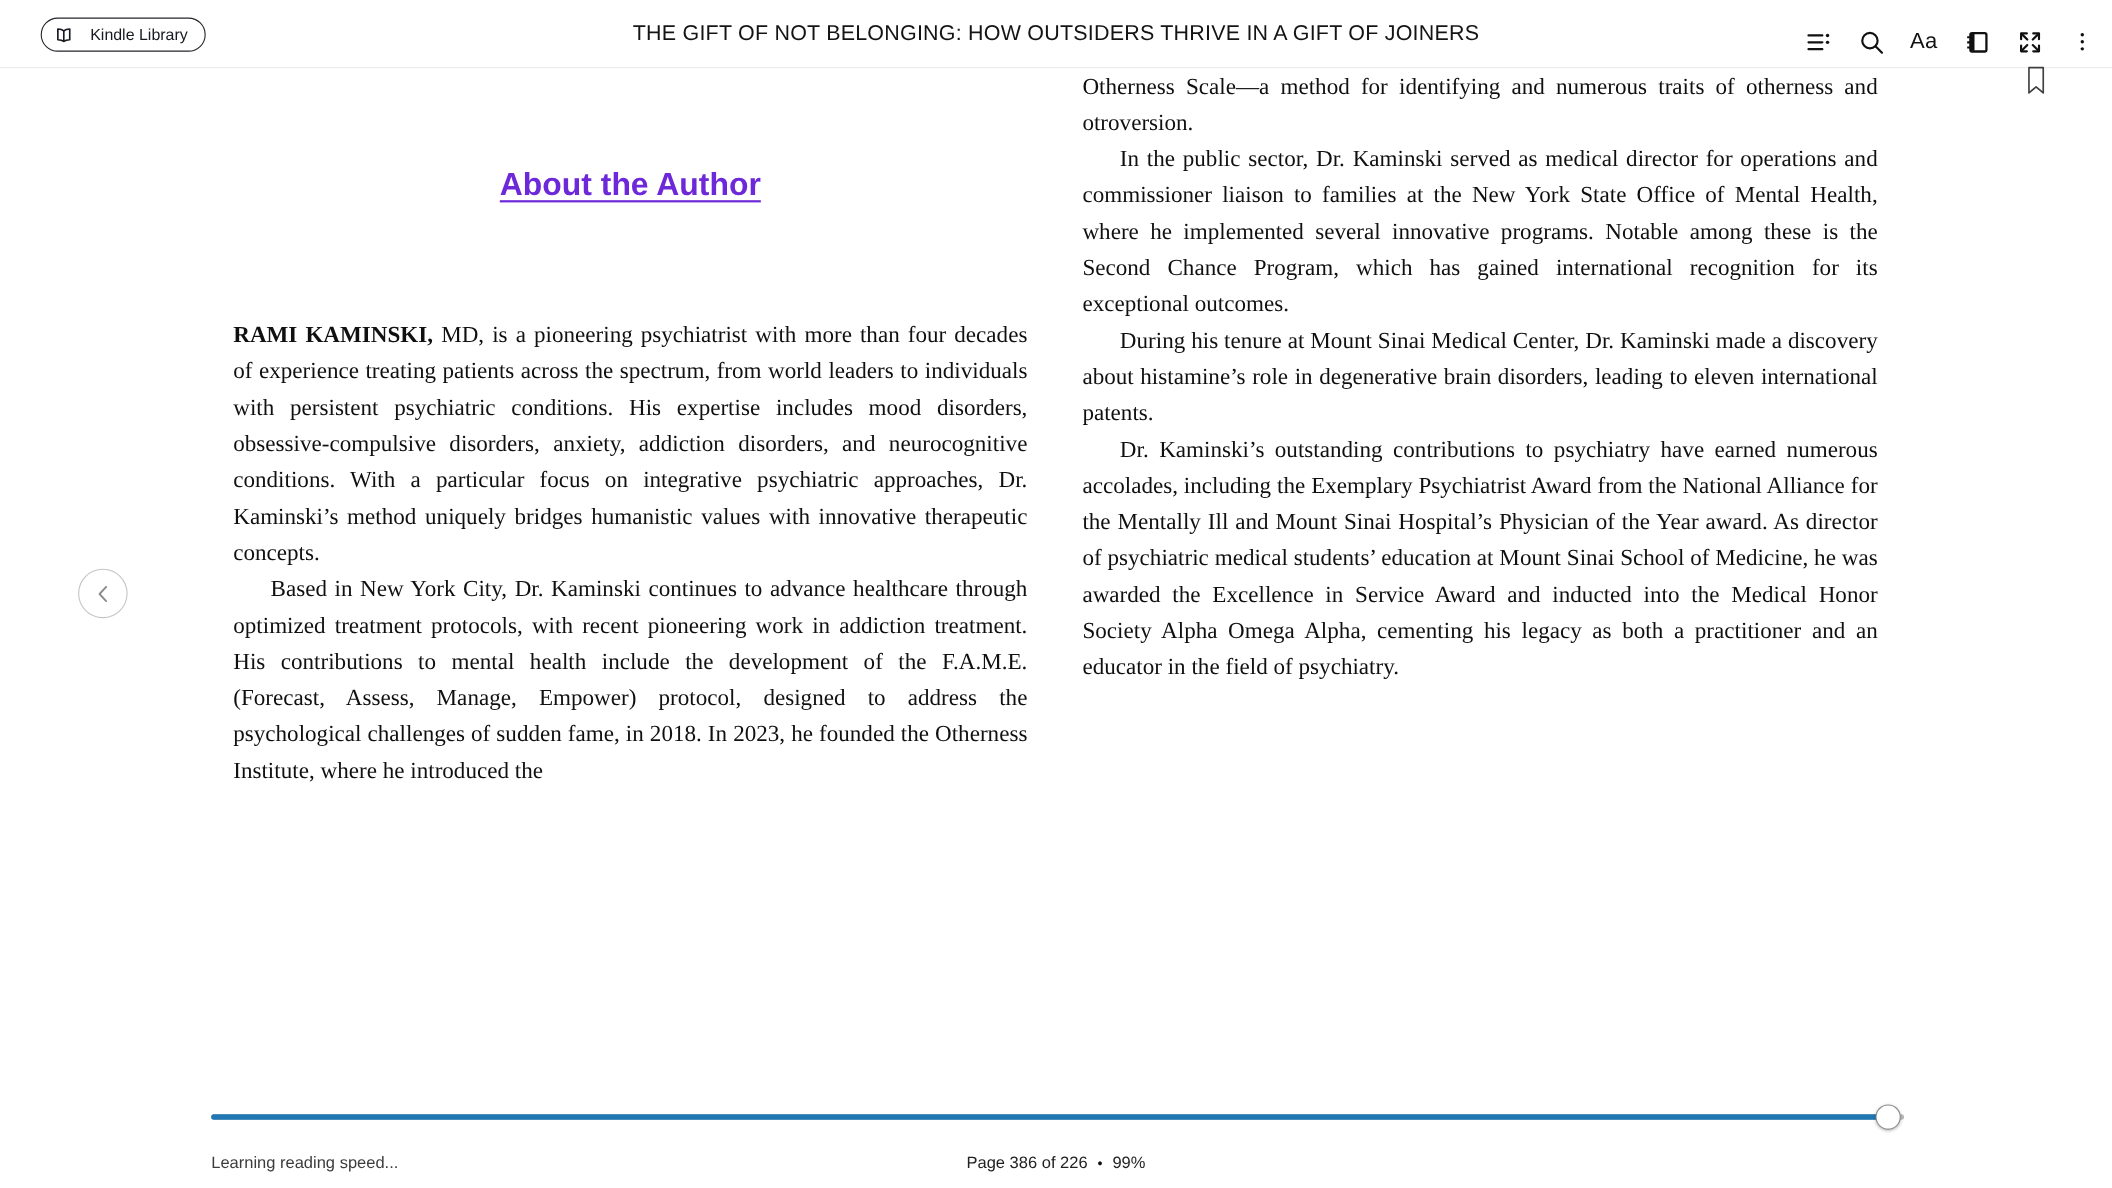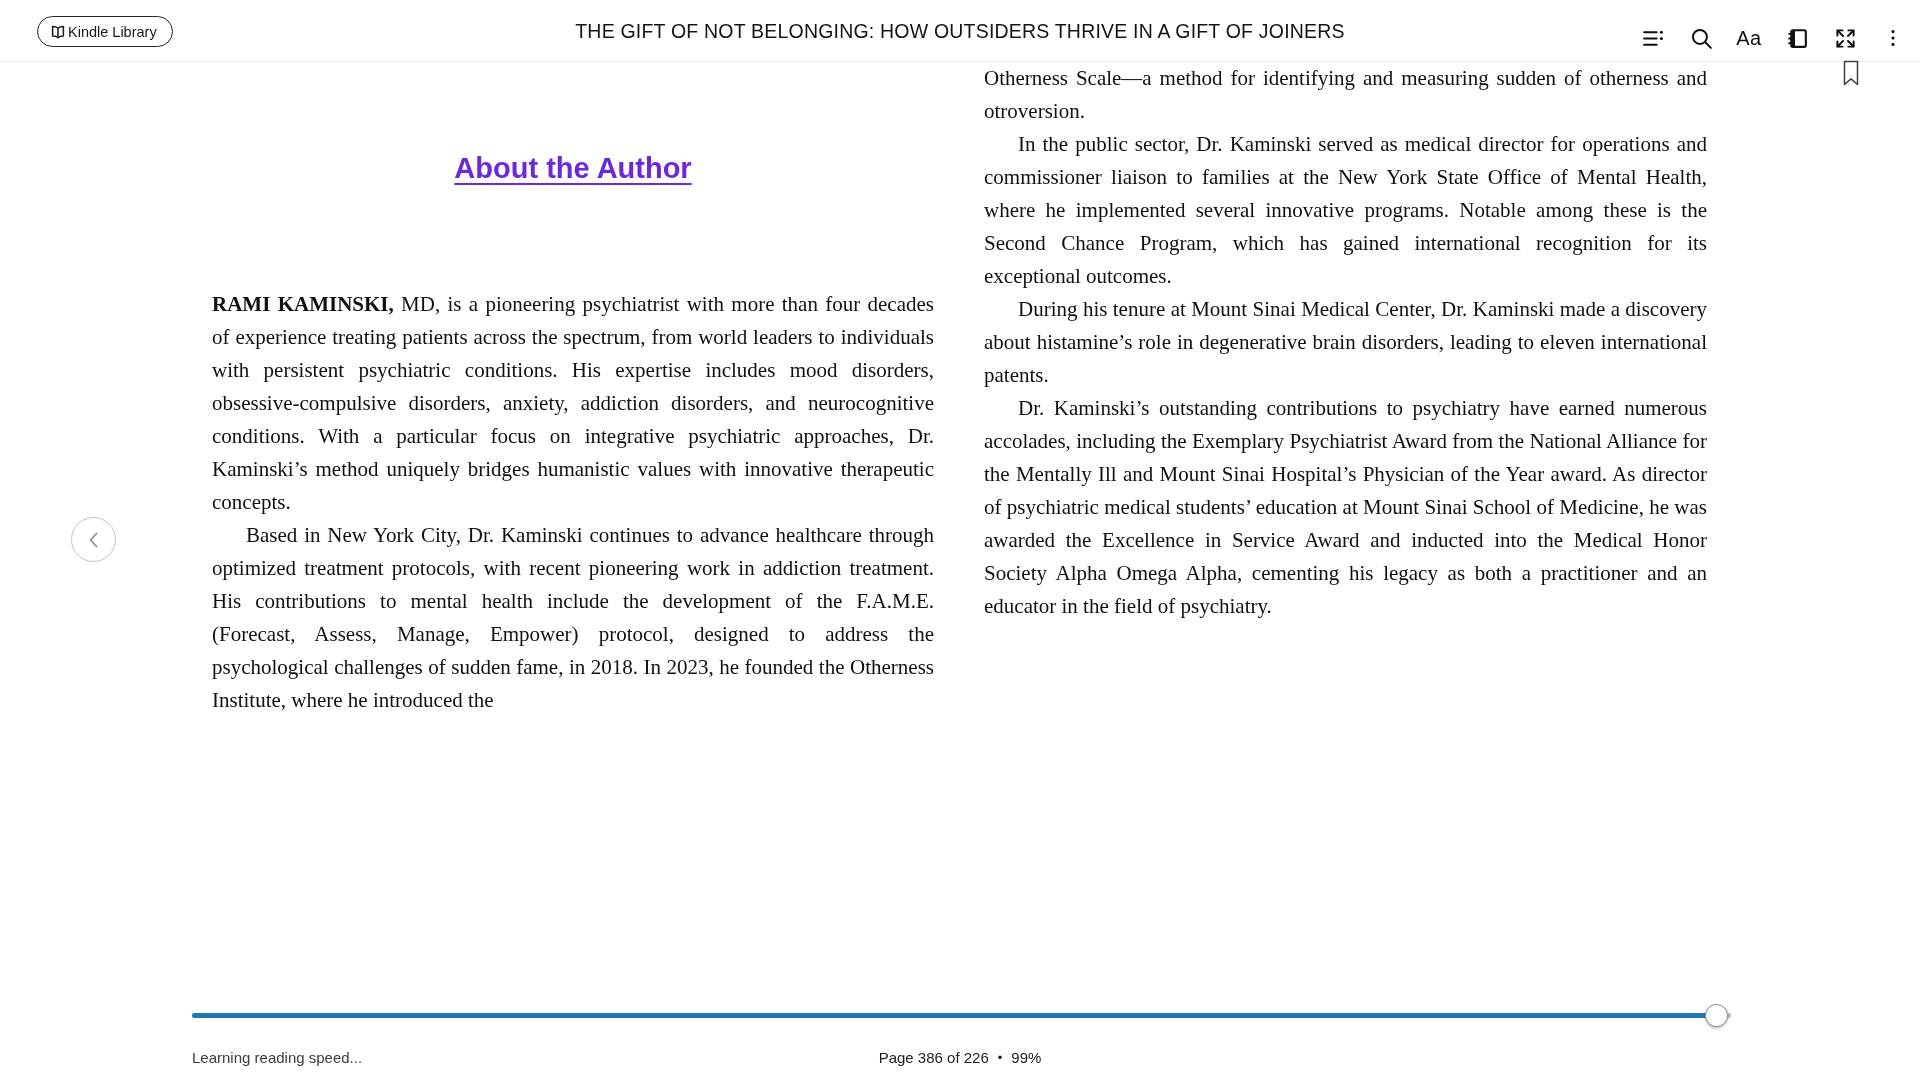--- a/index.html
+++ b/index.html
@@ -12,21 +12,21 @@
     overflow: hidden;
   }
 
   
   .header {
     position: absolute; top:0; left:0; width:1920px; height:62px;
     background:#fff; border-bottom:1px solid #ececec;
   }
   .lib-btn {
     position:absolute; left:37px; top:16px; height:31px;
-    display:inline-flex; align-items:center; gap:0;
+    display:inline-flex; align-items:center; gap:14px;
     padding:0 15px 0 12px;
     background:#fff; border:1px solid #23262b; border-radius:17px;
     font-size:14.5px; color:#16191f; cursor:pointer; white-space:nowrap;
   }
   .book-title {
     position:absolute; left:50%; top:50%; transform:translate(-50%,-50%);
     font-size:19.5px; letter-spacing:0.2px; color:#141414; white-space:nowrap;
   }
   .actions {
     position:absolute; right:13px; top:0; height:76px;
@@ -186,21 +186,21 @@
 <div class="chapter-heading">
   <a style="color: #6d28d9; text-decoration: underline;">About the Author</a>
 </div>
 
 <div class="col col-left">
   <p><span class="lead-bold">RAMI KAMINSKI,</span><span> MD, is a pioneering psychiatrist with more than four decades of experience treating patients across the spectrum, from world leaders to individuals with persistent psychiatric conditions. His expertise includes mood disorders, obsessive-compulsive disorders, anxiety, addiction disorders, and neurocognitive conditions. With a particular focus on integrative psychiatric approaches, Dr. Kaminski’s method uniquely bridges humanistic values with innovative therapeutic concepts.</span></p>
   <p class="indent">Based in New York City, Dr. Kaminski continues to advance healthcare through optimized treatment protocols, with recent pioneering work in addiction treatment. His contributions to mental health include the development of the F.A.M.E. (Forecast, Assess, Manage, Empower) protocol, designed to address the psychological challenges of sudden fame, in 2018. In 2023, he founded the Otherness Institute, where he introduced the</p>
 </div>
 
 <div class="col col-right">
-  <p>Otherness Scale—a method for identifying and measuring sudden of otherness and otroversion.</p>
+  <p>Otherness Scale—a method for identifying and numerous traits of otherness and otroversion.</p>
   <p class="indent">In the public sector, Dr. Kaminski served as medical director for operations and commissioner liaison to families at the New York State Office of Mental Health, where he implemented several innovative programs. Notable among these is the Second Chance Program, which has gained international recognition for its exceptional outcomes.</p>
   <p class="indent">During his tenure at Mount Sinai Medical Center, Dr. Kaminski made a discovery about histamine’s role in degenerative brain disorders, leading to eleven international patents.</p>
   <p class="indent">Dr. Kaminski’s outstanding contributions to psychiatry have earned numerous accolades, including the Exemplary Psychiatrist Award from the National Alliance for the Mentally Ill and Mount Sinai Hospital’s Physician of the Year award. As director of psychiatric medical students’ education at Mount Sinai School of Medicine, he was awarded the Excellence in Service Award and inducted into the Medical Honor Society Alpha Omega Alpha, cementing his legacy as both a practitioner and an educator in the field of psychiatry.</p>
 </div>
 
 <div class="progress-track">
   <div class="progress-fill" style="width: 99%; background: rgb(31, 119, 180);"></div>
   <div class="progress-knob" style="left: calc(99% - 11px);"></div>
 </div>
 

